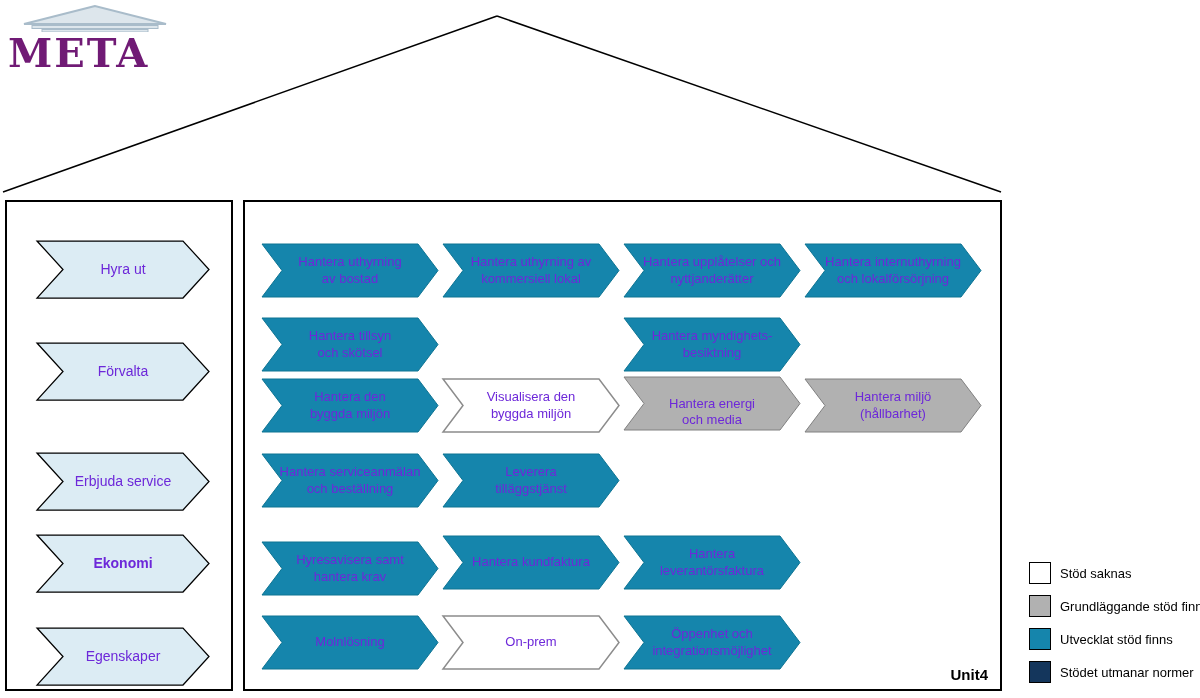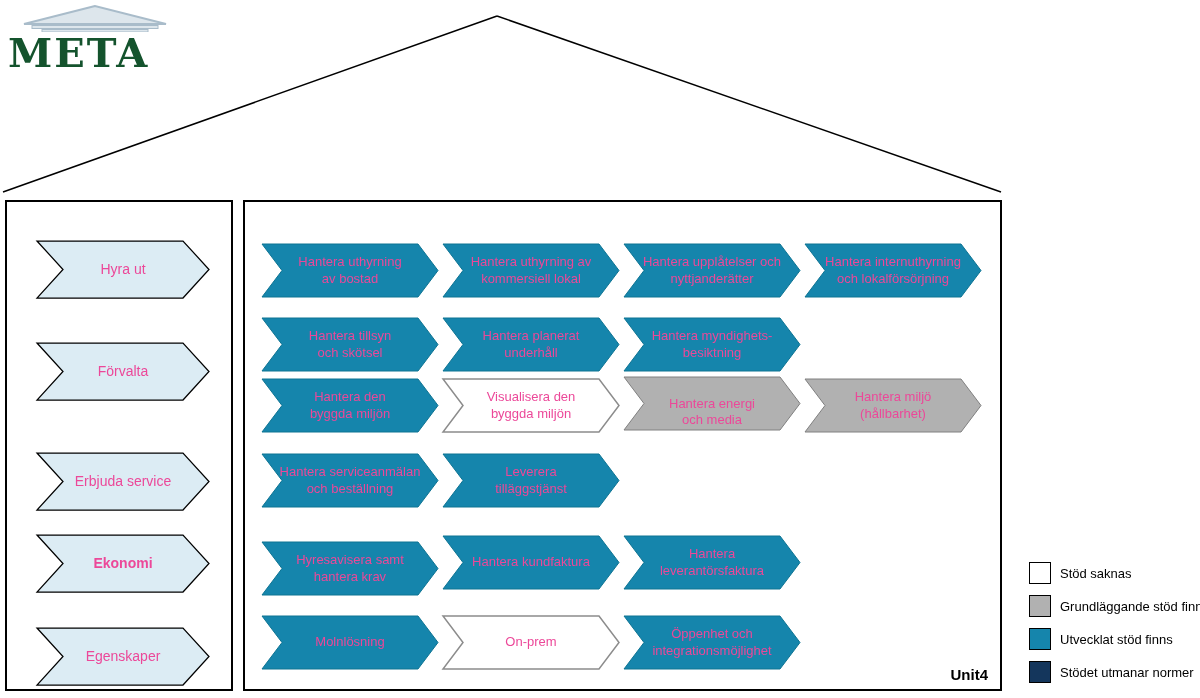--- a/index.html
+++ b/index.html
@@ -5,31 +5,31 @@
   * { margin:0; padding:0; box-sizing:border-box; }
   html,body { background:#ffffff; }
   body { font-family:"Liberation Sans", sans-serif; color:#000; }
   .stage { position:relative; width:1200px; height:698px; background:#fff; overflow:hidden; }
 
   .roof-svg { position:absolute; left:0; top:0; pointer-events:none; }
 
   .logo { position:absolute; left:8px; top:4px; width:180px; }
   .logo-icon { display:block; margin-left:12px; }
   .logo-text { font-family:"DejaVu Serif", serif; font-weight:bold; font-size:40px;
-               line-height:1.05; color:#14532d; letter-spacing:2px; }
+               line-height:1.05; color:#701a75; letter-spacing:2px; }
 
   .panel { position:absolute; border:2px solid #000; background:#fff; }
   #left-panel  { left:5px;   top:200px; width:228px; height:491px; }
   #right-panel { left:243px; top:200px; width:759px; height:491px; }
 
   .arrow { position:absolute; }
   .arrow svg { position:absolute; left:0; top:0; overflow:visible; display:block; }
   .arrow .lbl { position:absolute; inset:0; display:flex; align-items:center; justify-content:center;
                 text-align:center; white-space:pre-line; font-size:13px; line-height:1.25;
-                color:#ec4899; padding:0 12px; }
+                color:#6d28d9; padding:0 12px; }
   .arrow.cat .lbl { font-size:14px; padding:0 24px; }
 
   #unit4 { position:absolute; right:12px; bottom:6px; font-weight:bold; font-size:15px; }
 
   #legend { position:absolute; left:1012px; top:562px; }
   .legend-item { display:flex; align-items:center; gap:9px; height:22px; margin-bottom:11px;padding-left:17px; }
   .legend-swatch { width:22px; height:22px; border:1px solid #000; flex:0 0 auto; }
   .legend-label { font-size:13px; white-space:nowrap; }
 </style>
 </head>
@@ -114,27 +114,20 @@
         <div class="lbl">Hantera internuthyrning
 och lokalförsörjning</div>
       </div>
       <div class="arrow" style="left: 17px; top: 116px; width: 176px; height: 53px;">
         <svg width="176" height="53">
           <polygon points="0,0 156,0 176,26.5 156,53 0,53 20,26.5" fill="#1585ac" stroke="#0e7493" stroke-width="1"></polygon>
         </svg>
         <div class="lbl">Hantera tillsyn
 och skötsel</div>
       </div>
-      <div class="arrow" style="left: 198px; top: 116px; width: 176px; height: 53px;">
-        <svg width="176" height="53">
-          <polygon points="0,0 156,0 176,26.5 156,53 0,53 20,26.5" fill="#1585ac" stroke="#0e7493" stroke-width="1"></polygon>
-        </svg>
-        <div class="lbl">Hantera planerat
-underhåll</div>
-      </div>
       <div class="arrow" style="left: 379px; top: 116px; width: 176px; height: 53px;">
         <svg width="176" height="53">
           <polygon points="0,0 156,0 176,26.5 156,53 0,53 20,26.5" fill="#1585ac" stroke="#0e7493" stroke-width="1"></polygon>
         </svg>
         <div class="lbl">Hantera myndighets-
 besiktning</div>
       </div>
       <div class="arrow" style="left: 17px; top: 177px; width: 176px; height: 53px;">
         <svg width="176" height="53">
           <polygon points="0,0 156,0 176,26.5 156,53 0,53 20,26.5" fill="#1585ac" stroke="#0e7493" stroke-width="1"></polygon>

